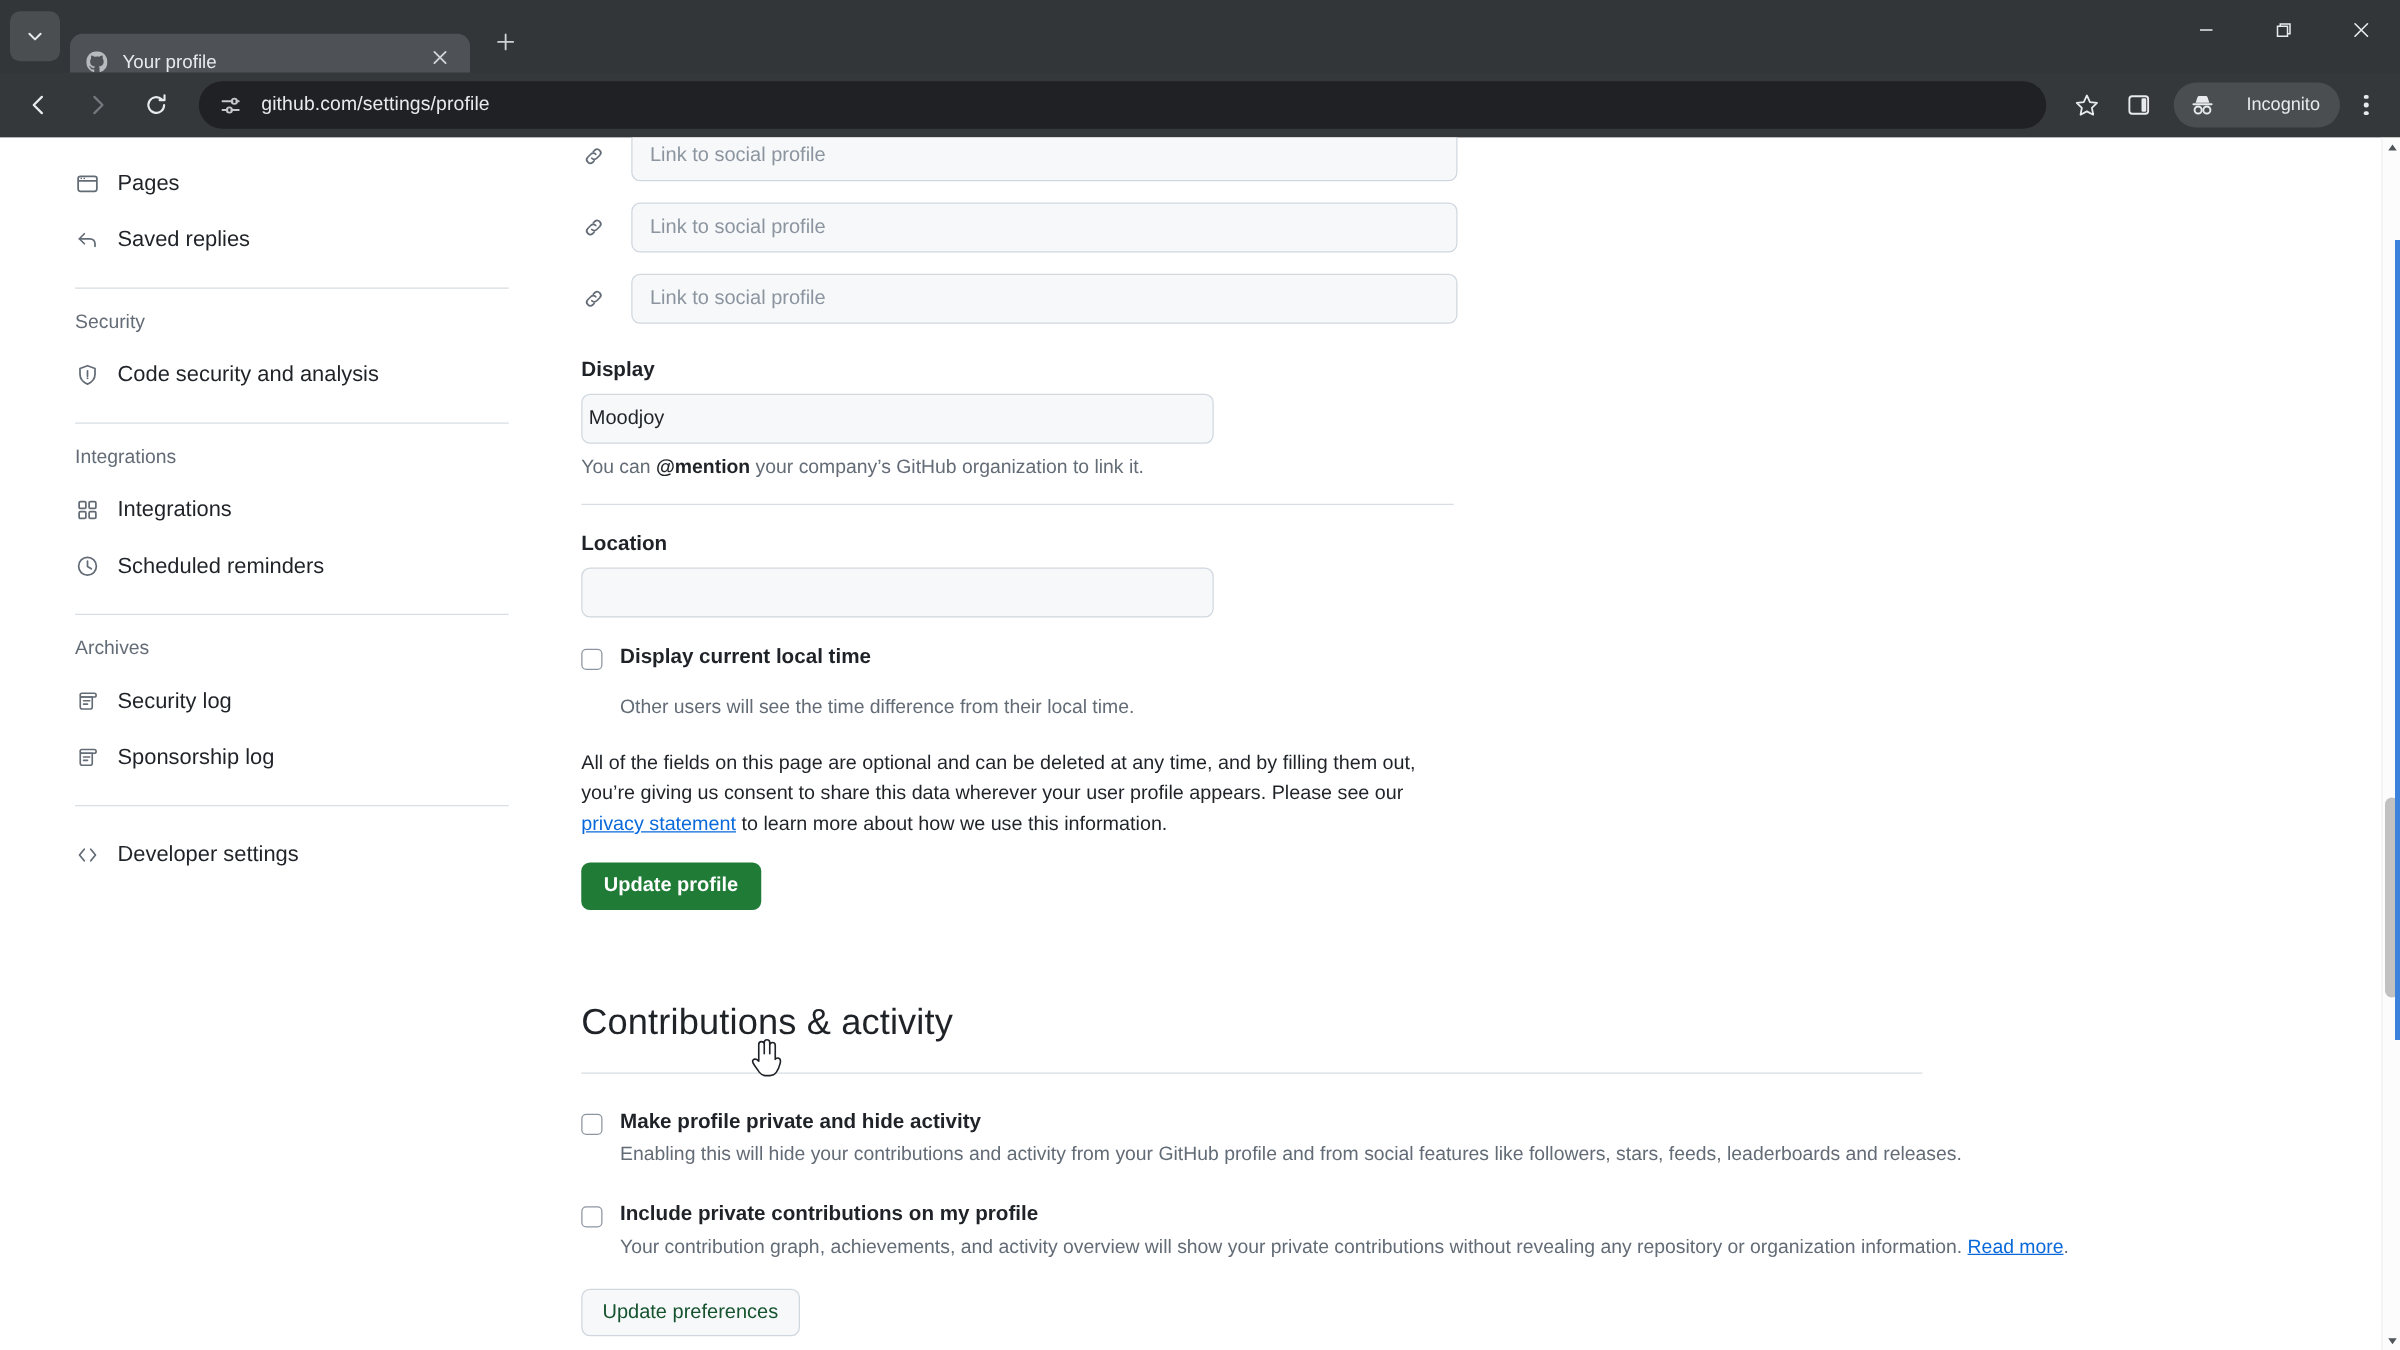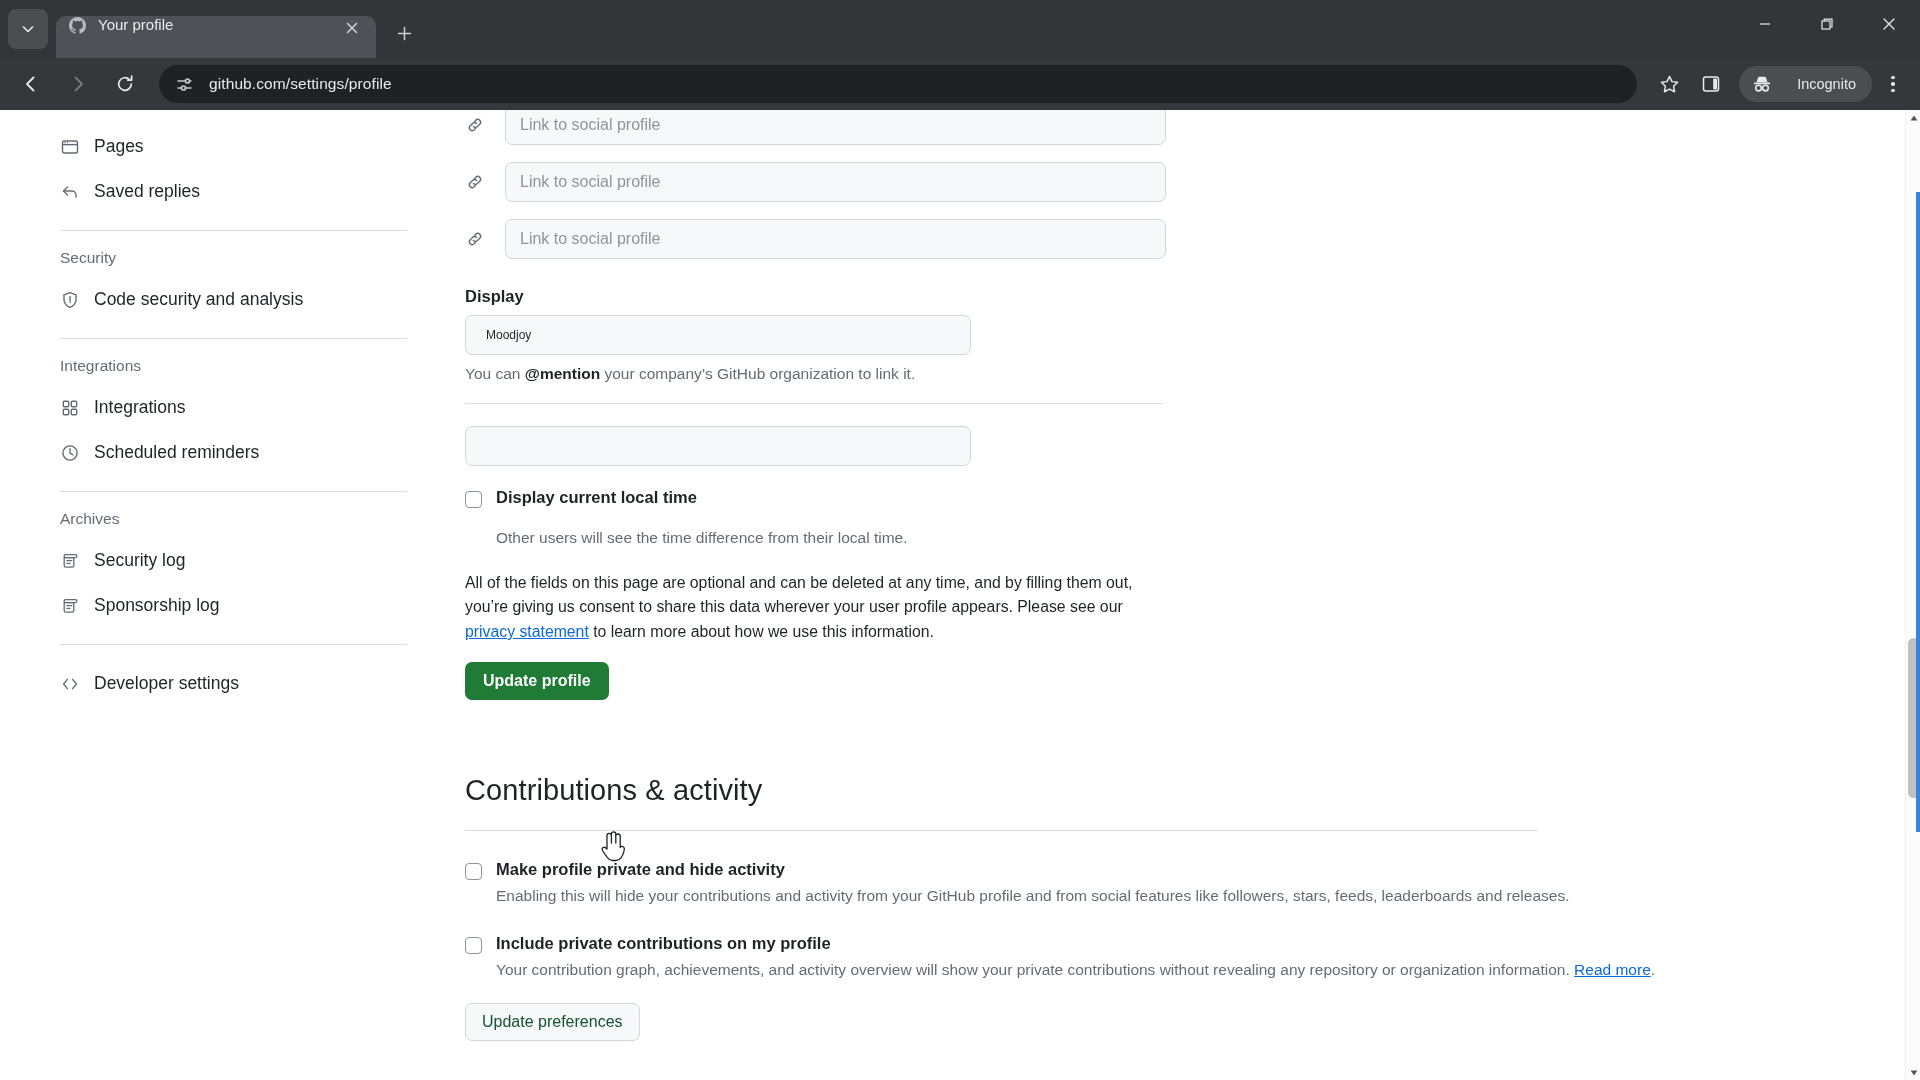--- a/index.html
+++ b/index.html
@@ -19,23 +19,23 @@
     position: relative;
   }
   #tab-list-btn {
     width: 40px; height: 40px; border-radius: 8px;
     background: #4a4e51; color: #e8eaed;
     display: flex; align-items: center; justify-content: center;
     margin-bottom: 9px; margin-right: 8px; font-size: 13px;
     flex: none;
   }
   .tab {
-    width: 320px; height: 42px;
+    width: 320px; height: 31px;
     background: #4e5256; border-radius: 10px 10px 0 0;
-    display: flex; align-items: flex-start; padding: 0 12px;
+    display: flex; align-items: flex-end; padding: 0 12px;
     position: relative;
   }
   .tab-favicon {
     width: 18px; height: 18px; margin-right: 12px; flex: none;
     display: flex; align-items: center; justify-content: center;
   }
   .tab-title {
     flex: 1; color: #e8eaed; font-size: 15px;
     white-space: nowrap; overflow: hidden; text-overflow: ellipsis;
   }
@@ -123,22 +123,22 @@
   .nav-sep { height: 1px; background: #d8dee4; margin: 16px 0 16px 0; width: 347px; }
   .nav-heading {
     color: #636c76; font-size: 15.5px; padding: 2px 0 10px 0;
   }
 
   
   #main { flex: 1; padding-top: 8px; padding-right: 30px; position: relative; }
   .field-label { font-size: 16.5px; font-weight: 600; color: #1f2328; margin-bottom: 9px; }
   .text-input {
     width: 506px; height: 40px; border: 1px solid #d0d7de; border-radius: 7px;
-    background: #f6f8fa; font-size: 12px; color: #1f2328;
-    padding: 0 20px; font-family: "Liberation Sans", sans-serif; outline: none;
+    background: #f6f8fa; font-size: 16px; color: #1f2328;
+    padding: 0 5px; font-family: "Liberation Sans", sans-serif; outline: none;
   }
   .social-row { display: flex; align-items: center; gap: 20px; margin-bottom: 17px; }
   .social-row .link-ico { width: 20px; height: 20px; color: #636c76; flex: none;
     display: flex; align-items: center; justify-content: center; }
   .social-input {
     width: 661px; height: 40px; border: 1px solid #d0d7de; border-radius: 7px;
     background: #f6f8fa; font-size: 16px; padding: 0 14px; outline: none;
     font-family: "Liberation Sans", sans-serif; color: #1f2328;
   }
   .social-input::placeholder { color: #8c959f; }
@@ -453,20 +453,21 @@
 
       <div style="margin-top:28px;">
         <div class="field-label">Display</div>
         <input class="text-input" value="Moodjoy" style="">
         <div class="hint"><span>You can </span><b>@mention</b><span> your company’s GitHub organization to link it.</span></div>
       </div>
 
       <div class="divider"></div>
 
       <div>
+        <div class="field-label">Location</div>
         <input class="text-input" value="" style="">
       </div>
 
       <div class="check-row" style="margin-top:22px;">
         <span class="cbox"></span>
         <div>
           <div class="check-label">Display current local time</div>
           <div class="check-sub">Other users will see the time difference from their local time.</div>
         </div>
       </div>

